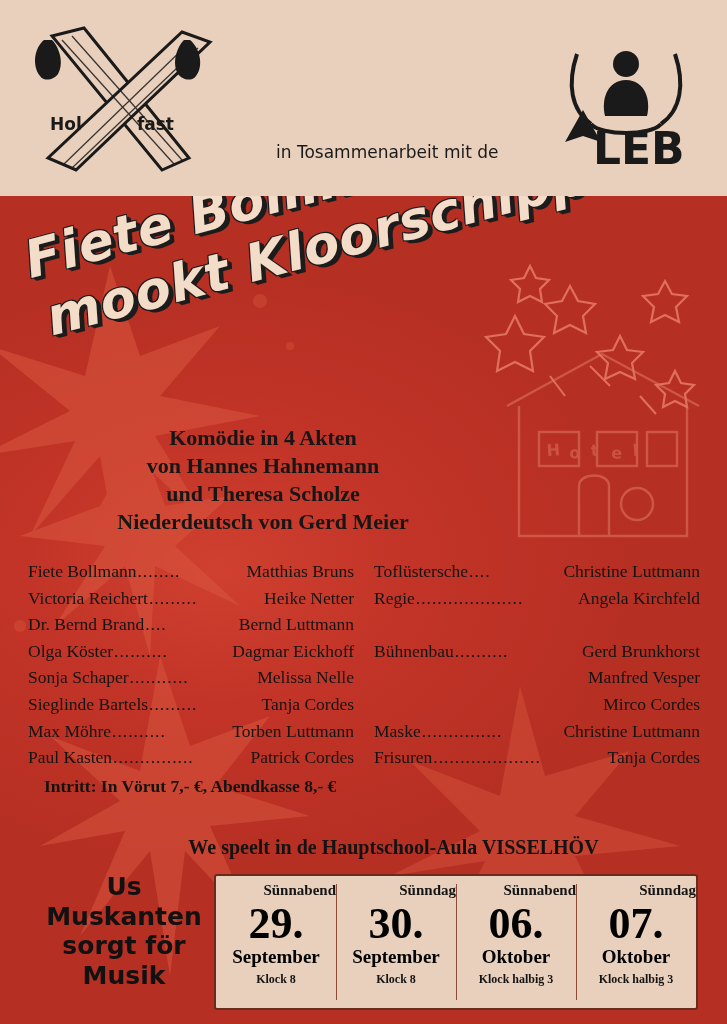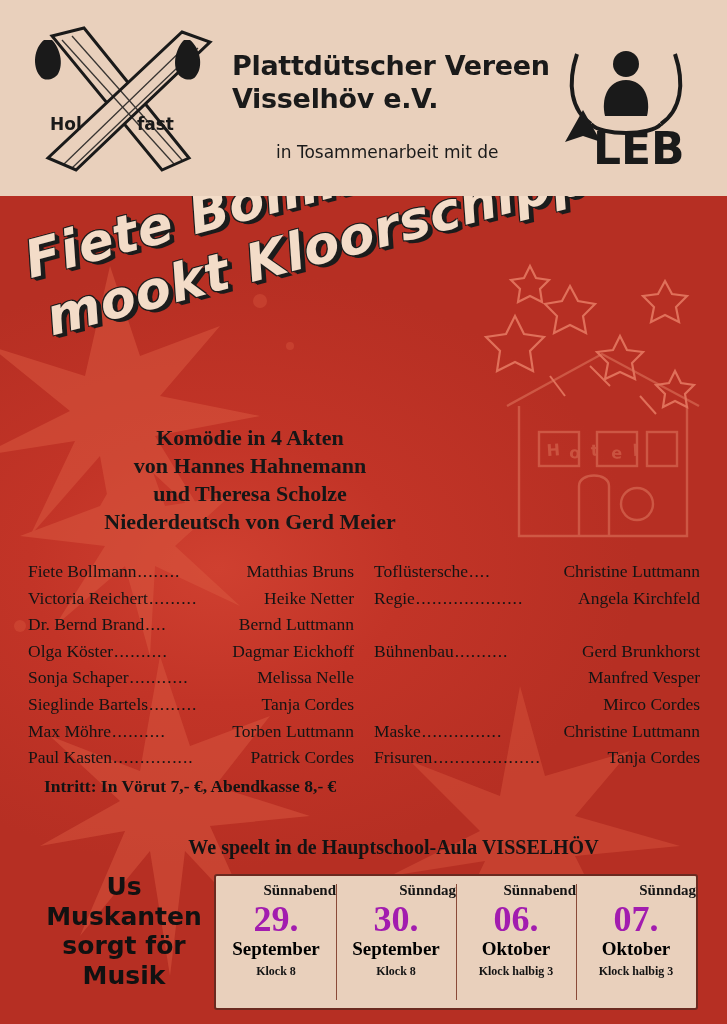--- a/index.html
+++ b/index.html
@@ -113,20 +113,21 @@
   .subtitle {
     position: absolute;
     left: 0; top: 228px;
     width: 500px;
     text-align: center;
     font-family: "Liberation Serif", serif;
     font-weight: bold;
     font-size: 22px;
     color: #161616;
     line-height: 1.28;
+    padding-left: 13px;
   }
 
   
   .cast {
     position: absolute;
     left: 28px; top: 362px;
     width: 672px;
     display: flex;
     gap: 20px;
   }
@@ -218,22 +219,22 @@
   .date-weekday {
     font-family: "Liberation Serif", serif;
     font-weight: bold;
     font-size: 15px;
     color: #141414;
     text-align: right;
   }
   .date-day {
     font-family: "Liberation Serif", serif;
     font-weight: bold;
-    font-size: 36px;
-    color: #a21caf;
+    font-size: 44px;
+    color: #000000;
     line-height: 1.05;
     margin-top: 2px;
   }
   .date-month {
     font-family: "Liberation Serif", serif;
     font-weight: bold;
     font-size: 19px;
     color: #000000;
     line-height: 1.1;
   }
@@ -268,24 +269,20 @@
 
         <g fill="#1a1a1a">
           <path d="M30 22 C20 30 18 48 26 58 C30 64 40 62 44 56 C50 46 46 30 38 22 Z"></path>
           <path d="M176 22 C186 30 190 48 182 58 C178 64 168 62 164 56 C158 46 162 30 170 22 Z"></path>
         </g>
         <text x="36" y="112" font-family="DejaVu Sans, sans-serif" font-size="17" font-weight="bold" fill="#1a1a1a">Hol</text>
         <text x="160" y="112" font-family="DejaVu Sans, sans-serif" font-size="17" font-weight="bold" fill="#1a1a1a" text-anchor="end">fast</text>
       </svg>
     </div>
 
-    <div class="club-name">
-      <div class="line">Plattdütscher Vereen</div>
-      <div class="line">Visselhöv e.V.</div>
-    </div>
 
     <div class="coop-text">in Tosammenarbeit mit de</div>
 
     <div class="leb-logo">
       <svg width="160" height="150" viewBox="0 0 160 150">
 
         <g stroke="#1a1a1a" stroke-width="4" fill="none">
           <path d="M20 30 C10 60 14 86 34 100"></path>
           <path d="M118 30 C128 60 124 86 104 100"></path>
           <path d="M34 100 C44 112 94 112 104 100"></path>

